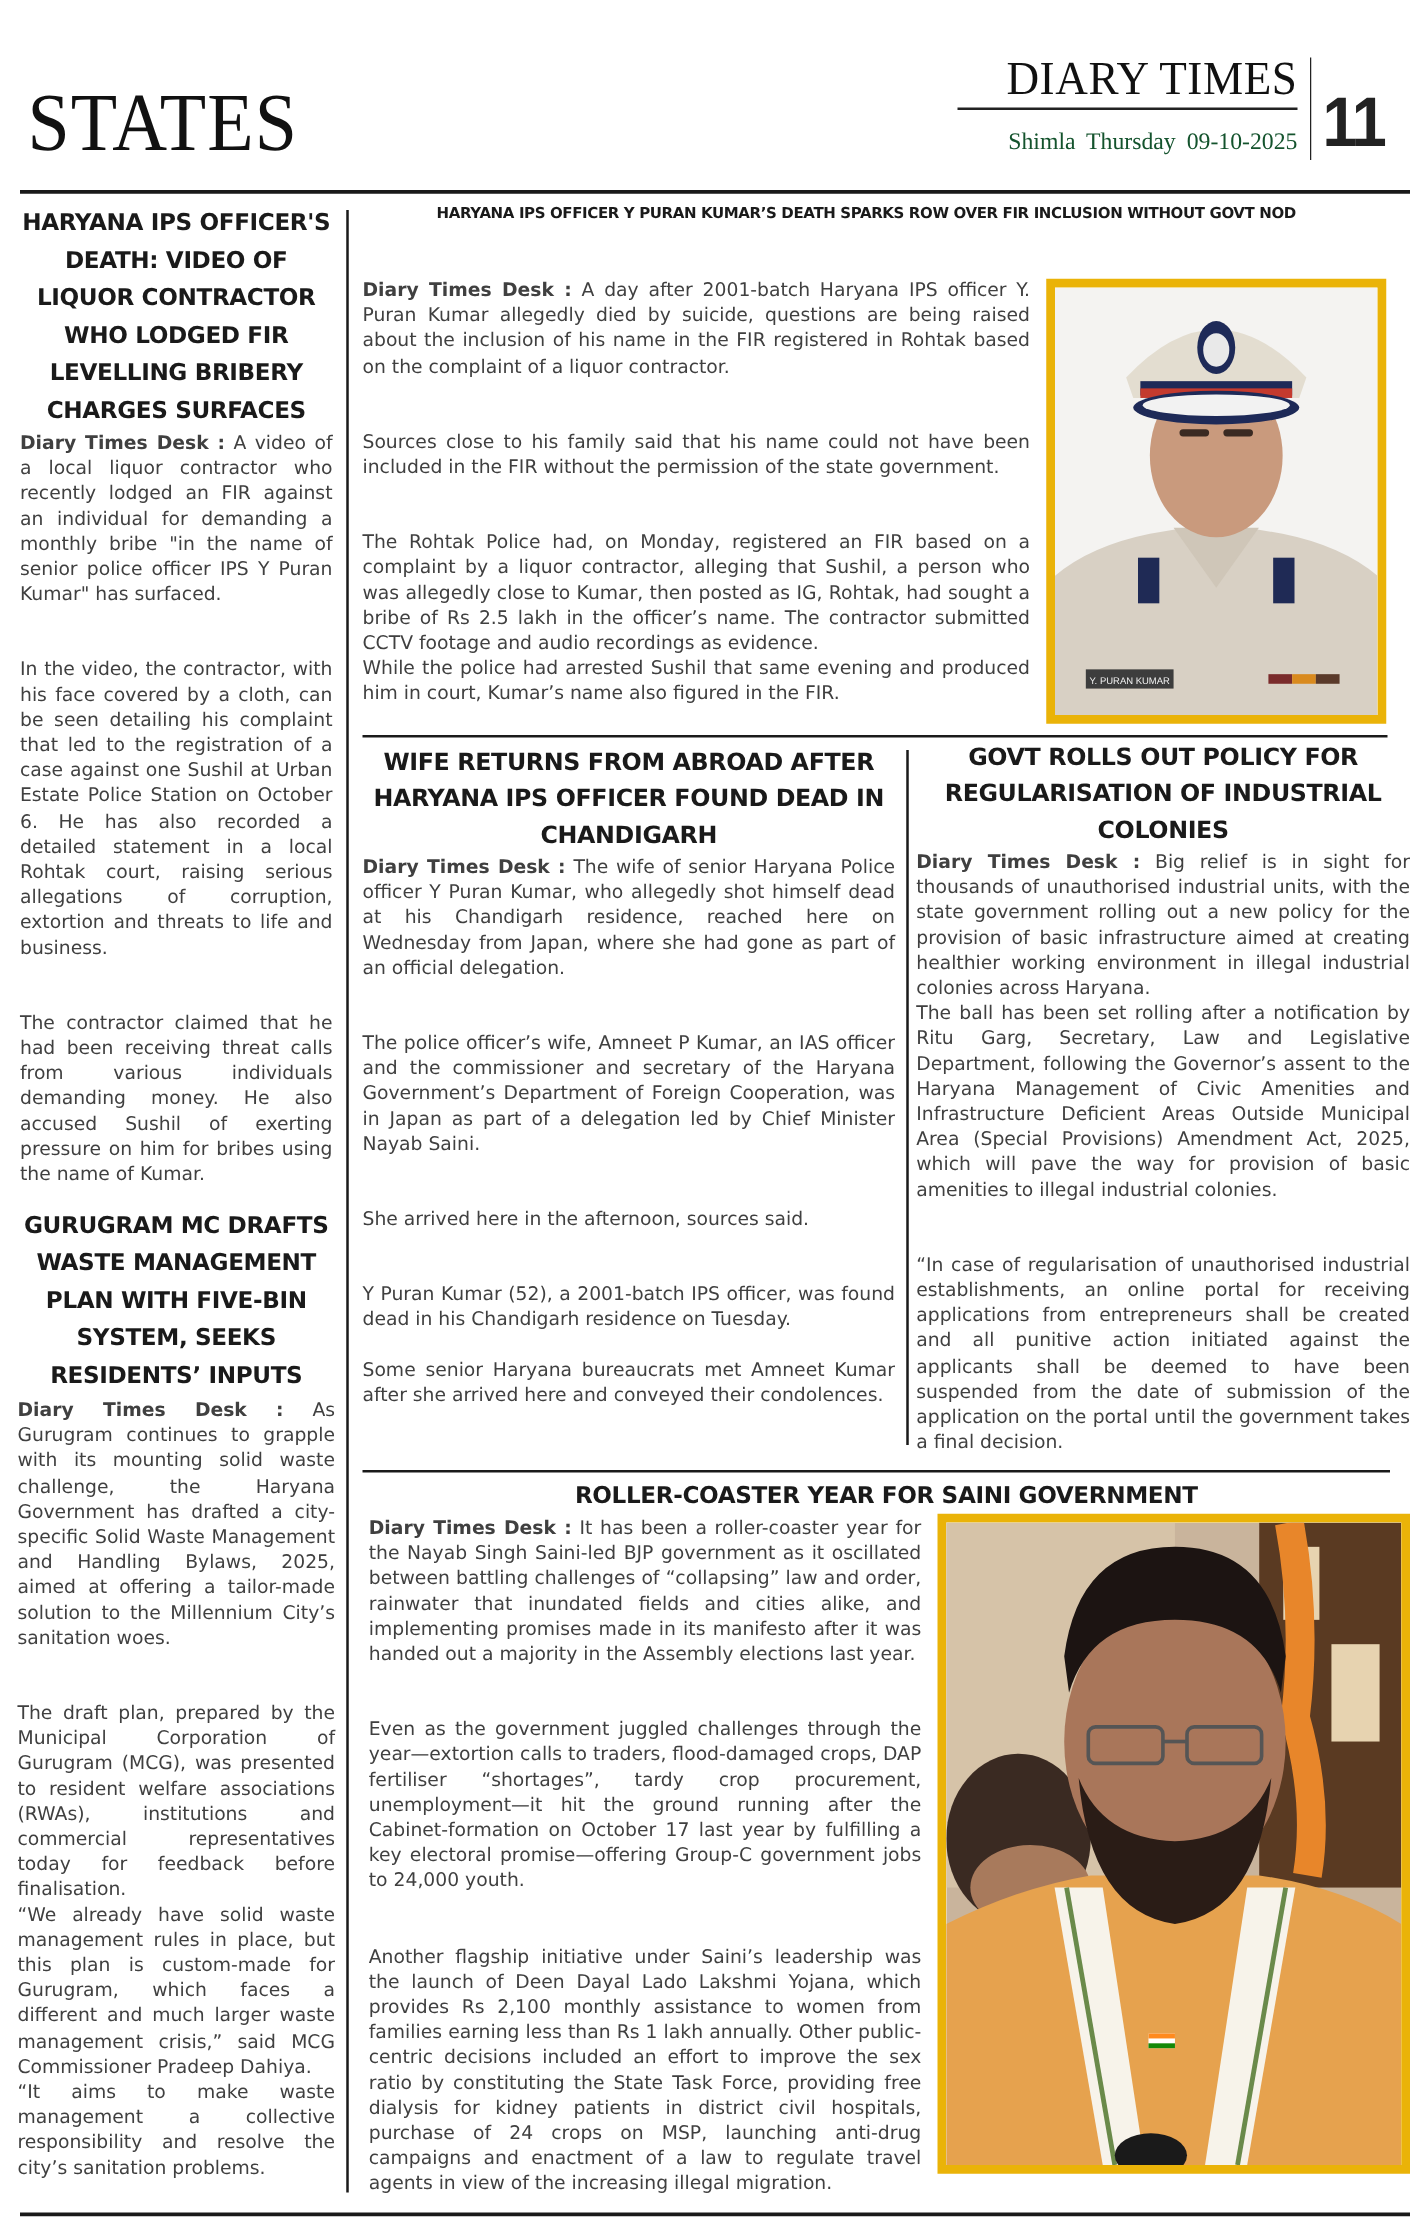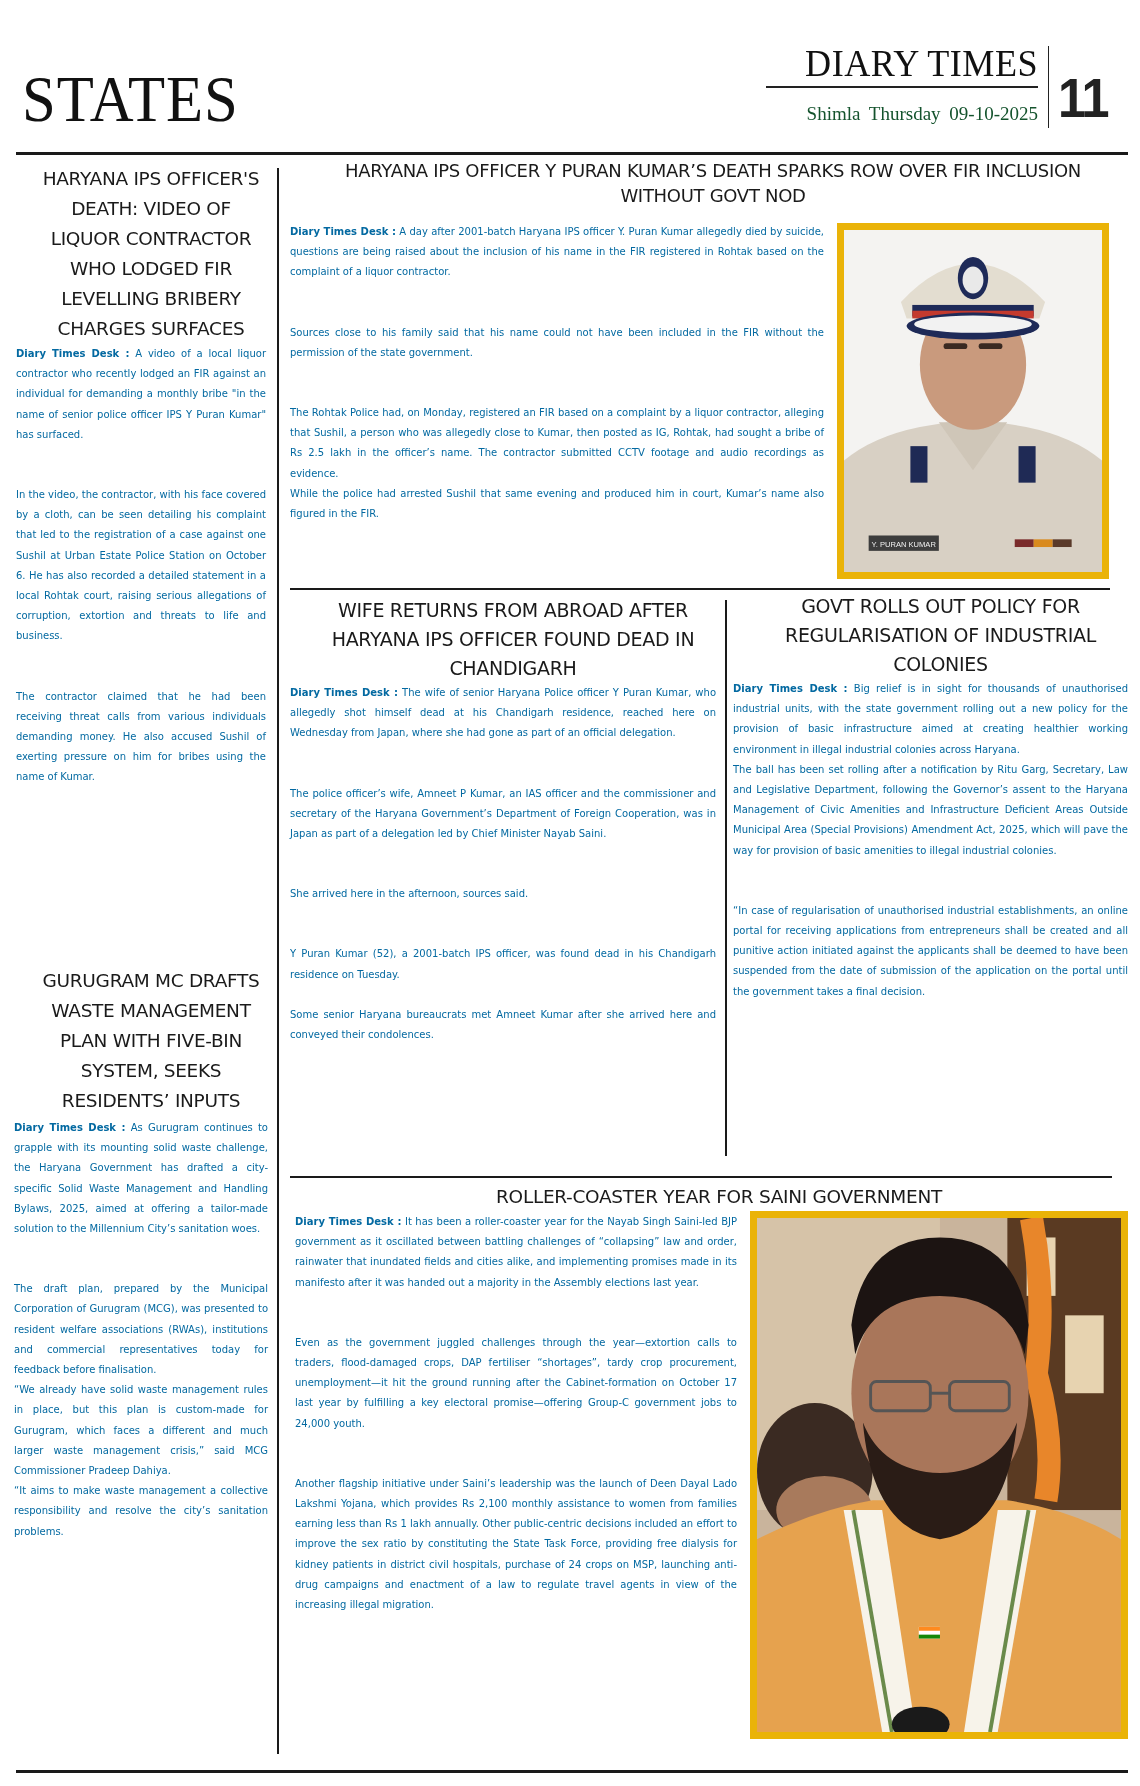--- a/index.html
+++ b/index.html
@@ -15,27 +15,27 @@
   .dateline { left: 700px; top: 104px; width: 338px; text-align: right; font-family: "Liberation Serif", serif; font-size: 19px; color: #14532d; word-spacing: 4px; line-height: 1; }
   .mast-vr { left: 1048px; top: 46px; width: 1px; height: 82px; background: #222; }
   .page-no { left: 1058px; top: 70px; font-family: "Liberation Sans", sans-serif; font-weight: 900; font-size: 56px; color: #222; letter-spacing: -2px; line-height: 1; transform: scaleX(0.9); transform-origin: left; }
   .top-rule { left: 16px; top: 152px; width: 1112px; height: 3px; background: #1a1a1a; }
 
   
   .vr { background: #1a1a1a; width: 2px; }
   .hr { background: #1a1a1a; height: 2px; }
 
   
-  .hl { font-family: "DejaVu Sans", sans-serif; font-weight: normal; text-align: center; color: #1a1a1a; text-transform: uppercase; letter-spacing: -0.3px; margin-left: 20px; }
+  .hl { font-family: "DejaVu Sans", sans-serif; font-weight: bold; text-align: center; color: #1a1a1a; text-transform: uppercase; letter-spacing: -0.3px; }
   .hl-left { font-size: 18.5px; line-height: 30px; }
-  .hl-main { font-size: 18px; line-height: 25px; }
+  .hl-main { font-size: 12px; line-height: 25px; }
   .hl-mid { font-size: 19px; line-height: 29px; }
 
   
-  .body { font-family: "DejaVu Sans", sans-serif; font-size: 10px; line-height: 20.2px; text-align: justify; color: #0369a1; }
+  .body { font-family: "DejaVu Sans", sans-serif; font-size: 15px; line-height: 20.2px; text-align: justify; color: #404040; }
   .body p { margin: 0; }
   .body .gap { height: 40px; }
   .body .gap-s { height: 20px; }
   .desk { font-weight: bold; }
 
   
   .photo { border: 7px solid #eab308; overflow: hidden; }
   .photo svg { display: block; width: 100%; height: 100%; }
 </style>
 </head>

